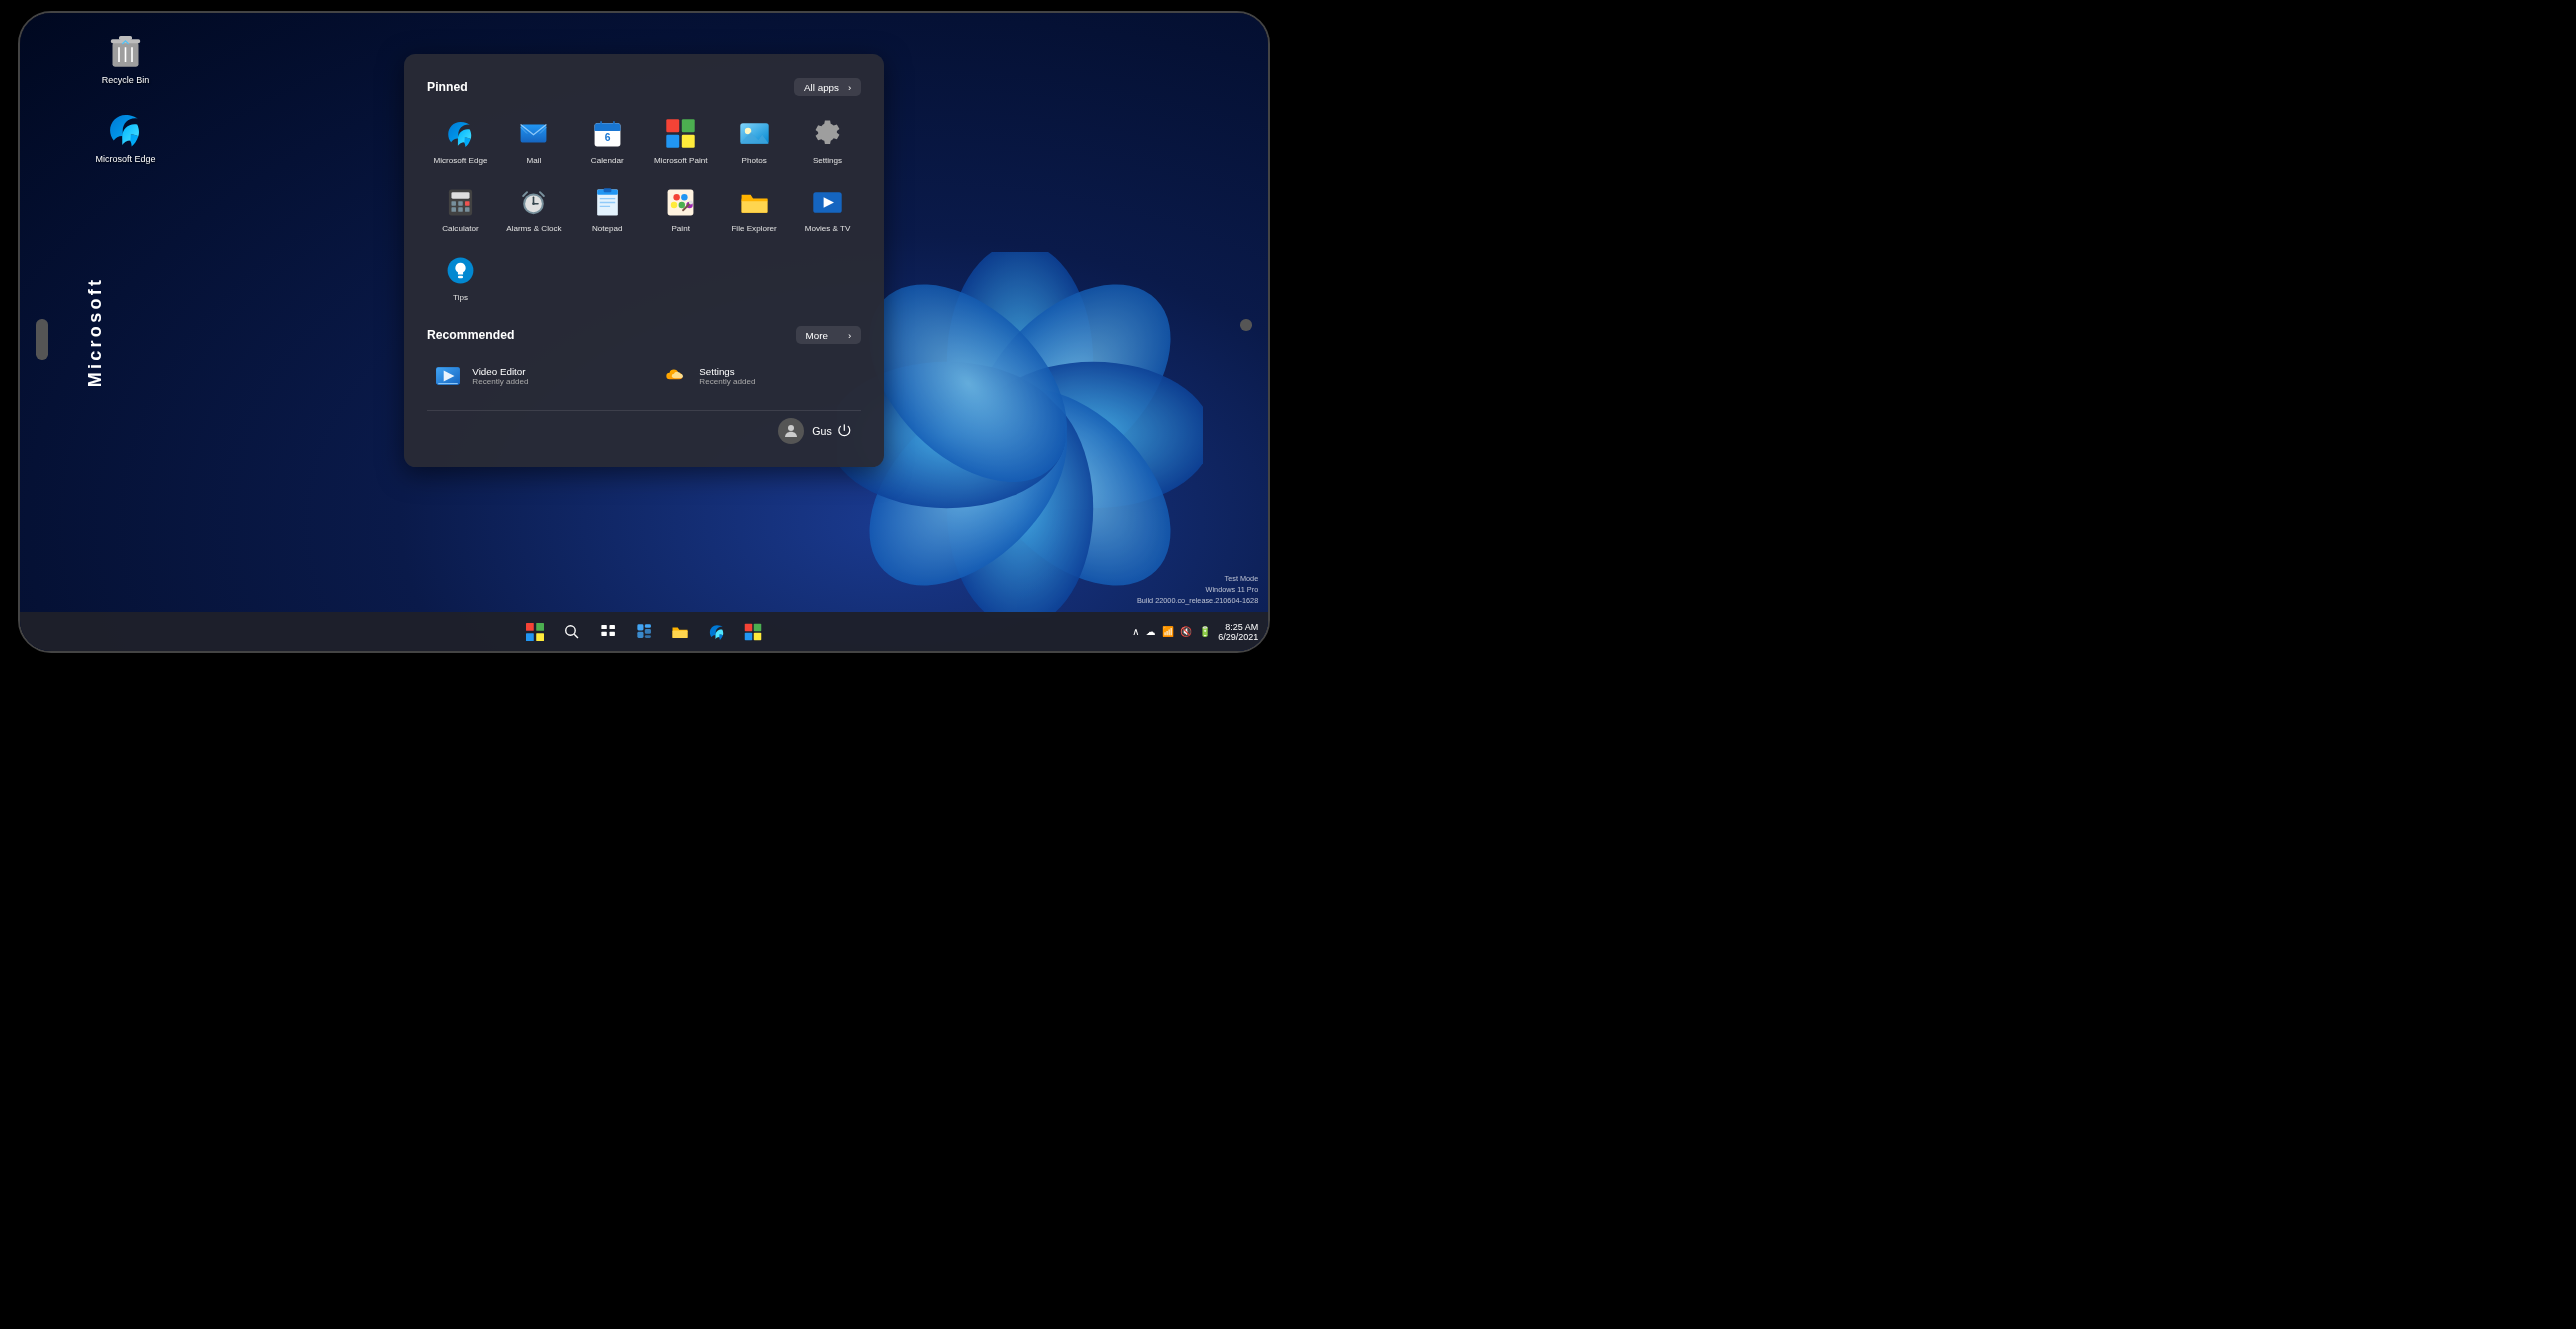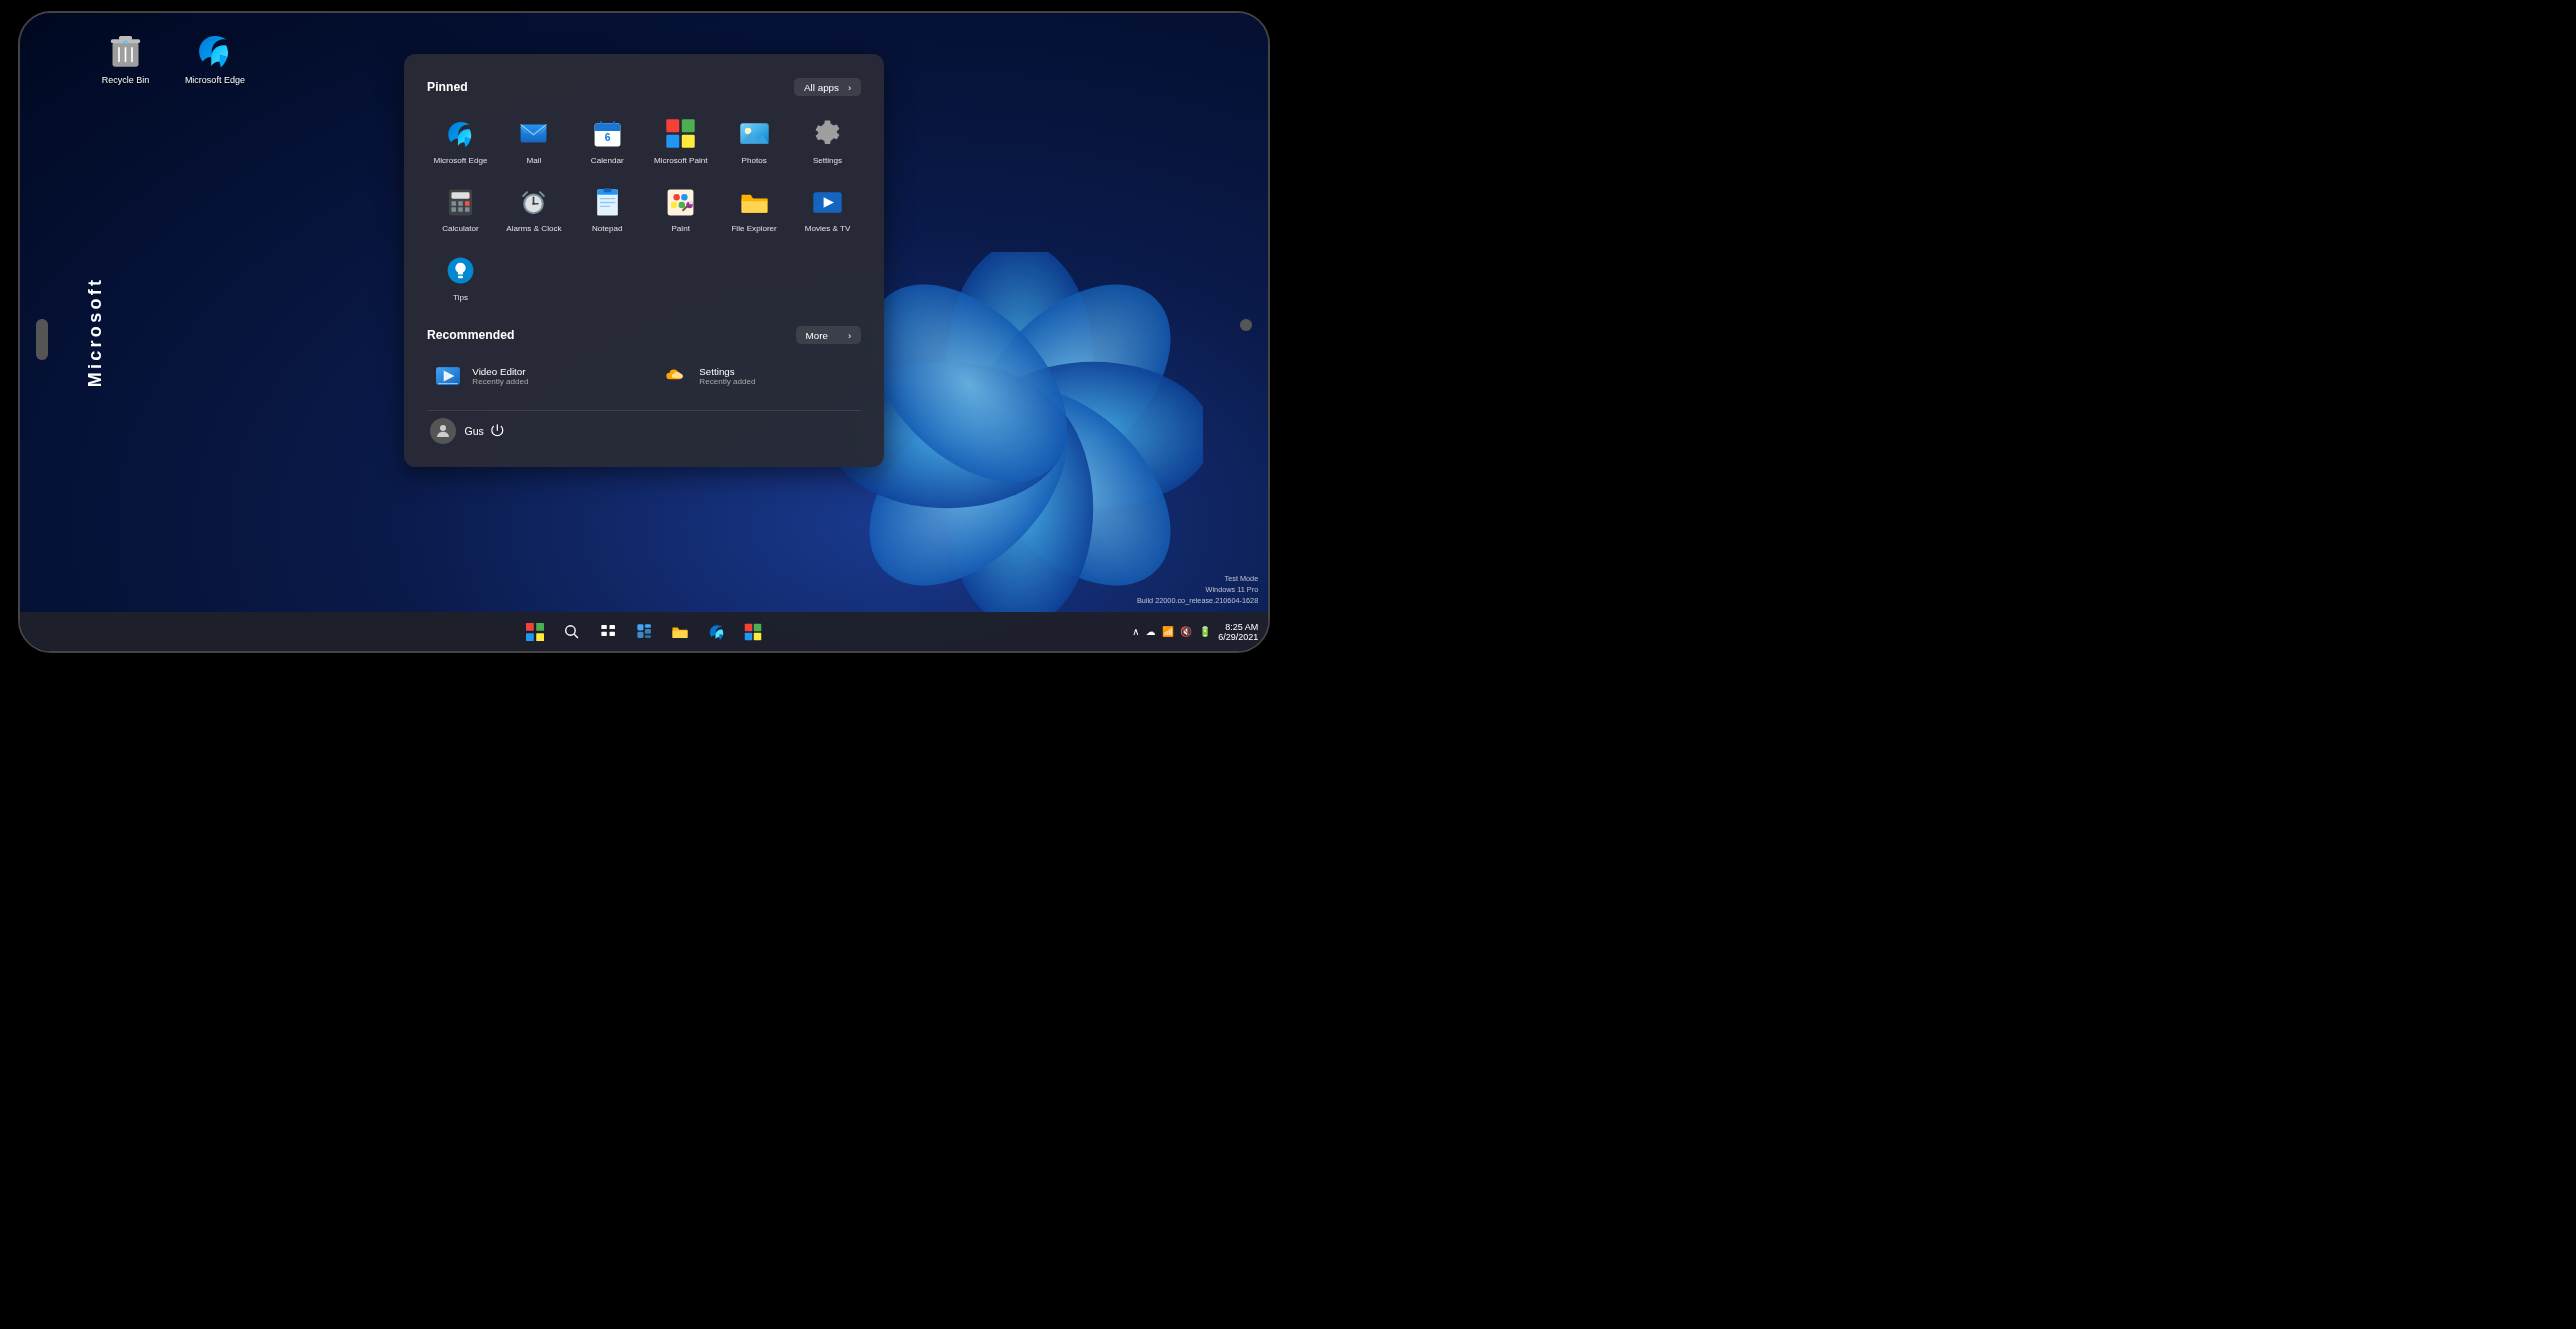--- a/index.html
+++ b/index.html
@@ -42,21 +42,21 @@
       position: absolute;
       inset: 0;
       background: radial-gradient(ellipse at 70% 80%, #1a3a8f 0%, #0a1a4a 40%, #000820 100%);
     }
     
     .desktop-icons {
       position: absolute;
       top: 16.3px;
       left: 73px;
       display: flex;
-      flex-direction: row;
+      flex-direction: column;
       gap: 24.4px;
     }
     .desktop-icon {
       display: flex;
       flex-direction: column;
       align-items: center;
       gap: 3.3px;
       cursor: pointer;
       width: 65px;
     }
@@ -216,21 +216,21 @@
       font-weight: 500;
     }
     .rec-sub {
       font-size: 8.1px;
       color: #aaa;
     }
     
     .user-bar {
       display: flex;
       align-items: center;
-      justify-content: flex-start;
+      justify-content: flex-end;
       padding: 6.5px 3.3px;
       border-top: 0.8px solid rgba(255,255,255,0.1);
       margin-top: 3.3px;
     }
     .user-info {
       display: flex;
       align-items: center;
       gap: 8.1px;
       cursor: pointer;
     }

